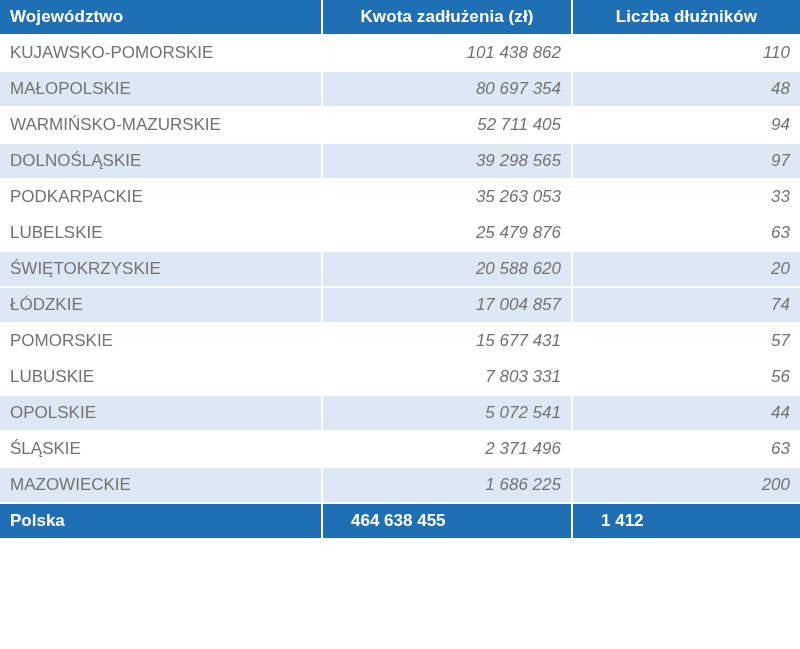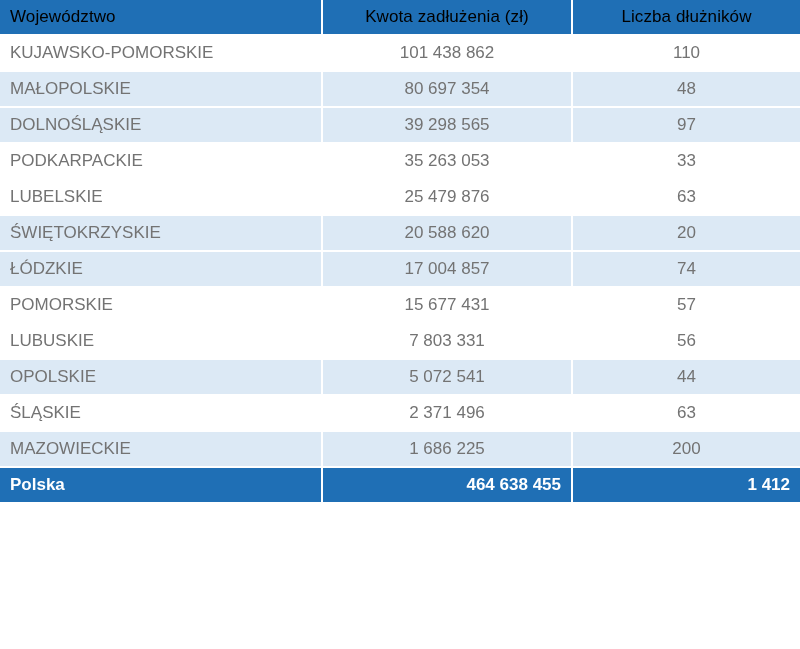--- a/index.html
+++ b/index.html
@@ -38,48 +38,48 @@
     border-right: 2px solid #ffffff;
     border-bottom: 2px solid #ffffff;
   }
   table.debt-table th:last-child,
   table.debt-table td:last-child {
     border-right: none;
   }
 
   thead th {
     background: #1f6fb5;
-    color: #000000;
-    font-weight: normal;
+    color: #ffffff;
+    font-weight: bold;
     letter-spacing: 0.1px;
   }
   thead th.th-region { text-align: left; }
   thead th.th-amount,
   thead th.th-count { text-align: center; }
 
   tbody td {
     color: #737373;
     font-weight: normal;
   }
   tbody td.cell-region { text-align: left; }
   tbody td.cell-amount,
-  tbody td.cell-count { text-align: center; }
+  tbody td.cell-count { text-align: right; font-style: italic; }
 
   tbody tr.row-odd td { background: #ffffff; }
   tbody tr.row-even td { background: #dce9f5; }
 
   tfoot td {
     background: #1f6fb5;
     color: #ffffff;
     font-weight: bold;
     border-bottom: none;
   }
   tfoot td.cell-region { text-align: left; }
   tfoot td.cell-amount,
-  tfoot td.cell-count { text-align: right; padding-left: 28px; }
+  tfoot td.cell-count { text-align: left; padding-left: 28px; }
 </style>
 </head>
 <body>
 
 <div class="table-wrap">
   <table class="debt-table">
     <colgroup>
       <col class="c-region">
       <col class="c-amount">
       <col class="c-count">
@@ -94,20 +94,25 @@
     <tbody>
       <tr class="row-odd">
         <td class="cell-region">KUJAWSKO-POMORSKIE</td>
         <td class="cell-amount">101 438 862</td>
         <td class="cell-count">110</td>
       </tr>
       <tr class="row-even">
         <td class="cell-region">MAŁOPOLSKIE</td>
         <td class="cell-amount">80 697 354</td>
         <td class="cell-count">48</td>
+      </tr>
+      <tr class="row-odd">
+        <td class="cell-region">WARMIŃSKO-MAZURSKIE</td>
+        <td class="cell-amount">52 711 405</td>
+        <td class="cell-count">94</td>
       </tr>
       <tr class="row-even">
         <td class="cell-region">DOLNOŚLĄSKIE</td>
         <td class="cell-amount">39 298 565</td>
         <td class="cell-count">97</td>
       </tr>
       <tr class="row-odd">
         <td class="cell-region">PODKARPACKIE</td>
         <td class="cell-amount">35 263 053</td>
         <td class="cell-count">33</td>

